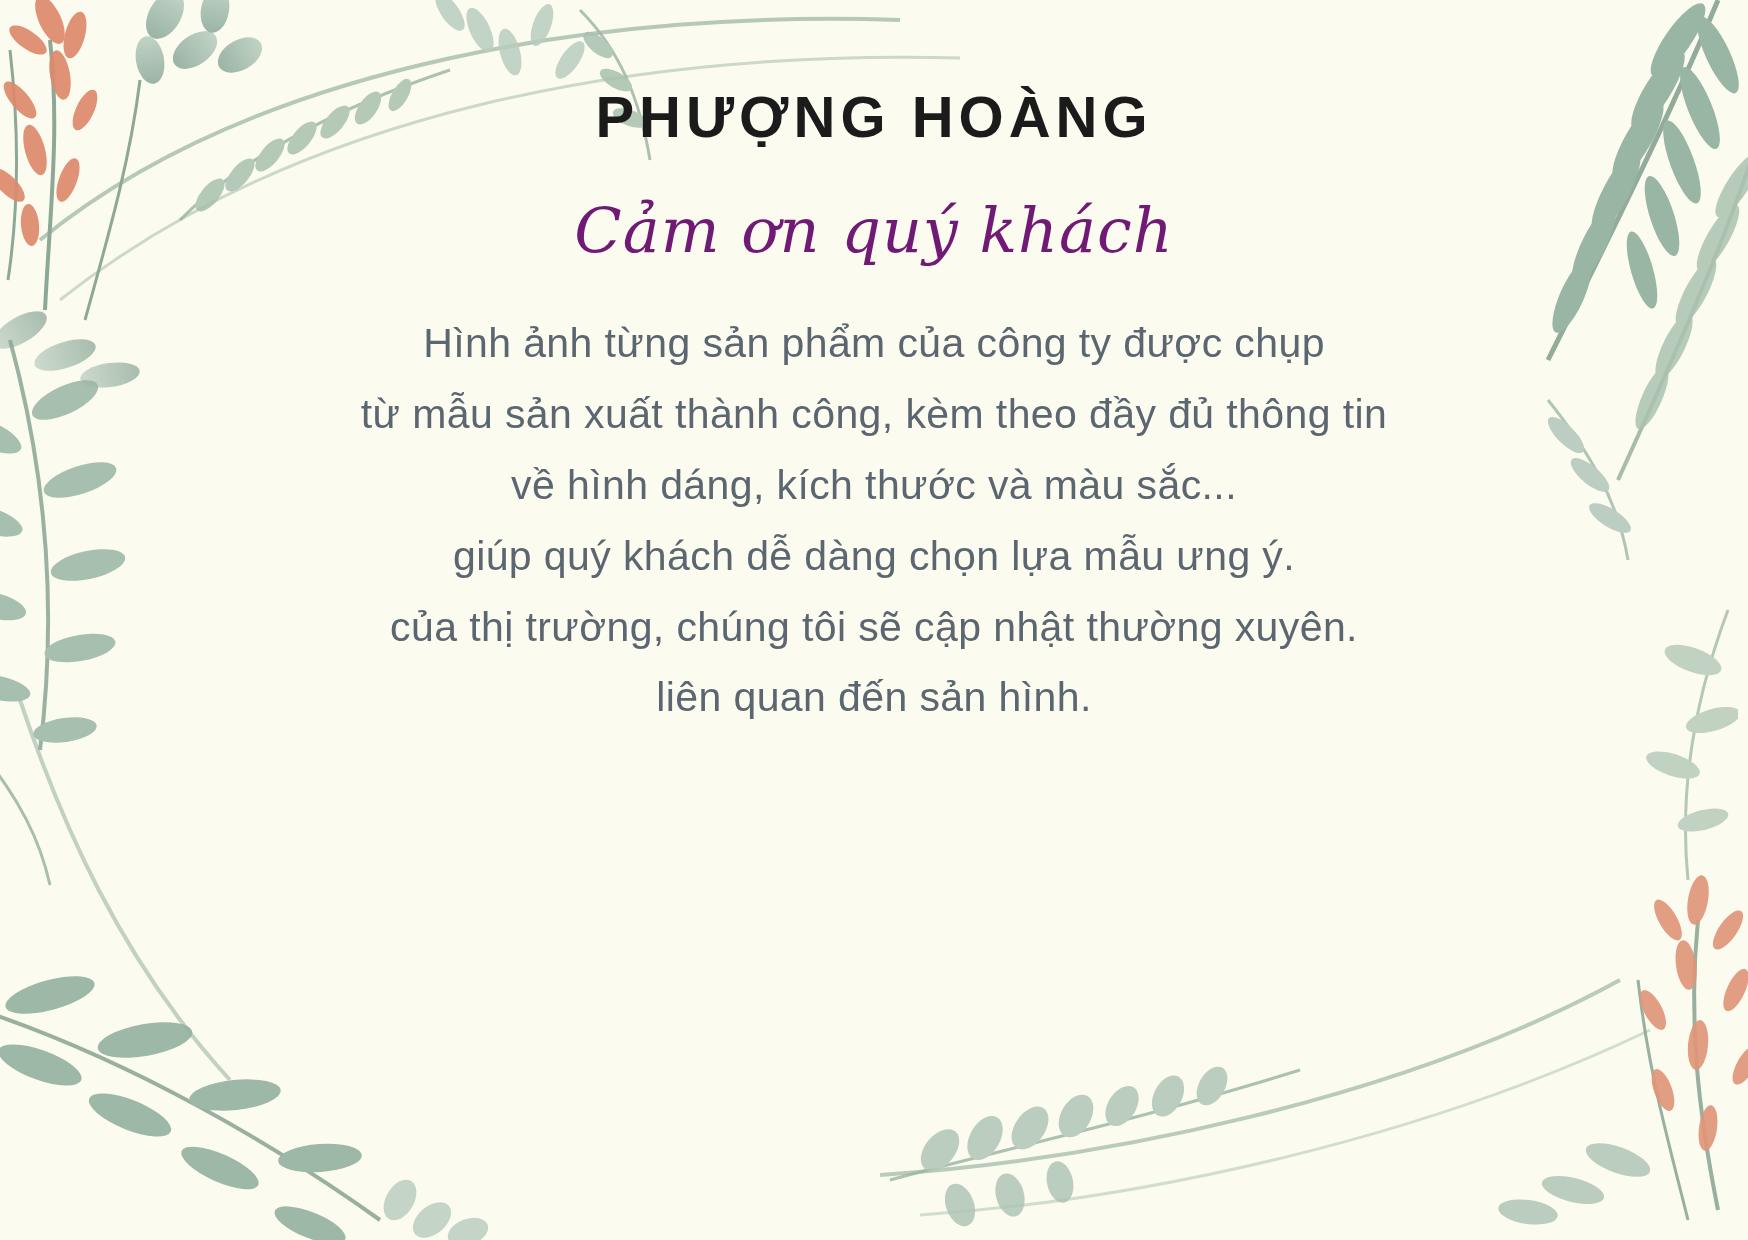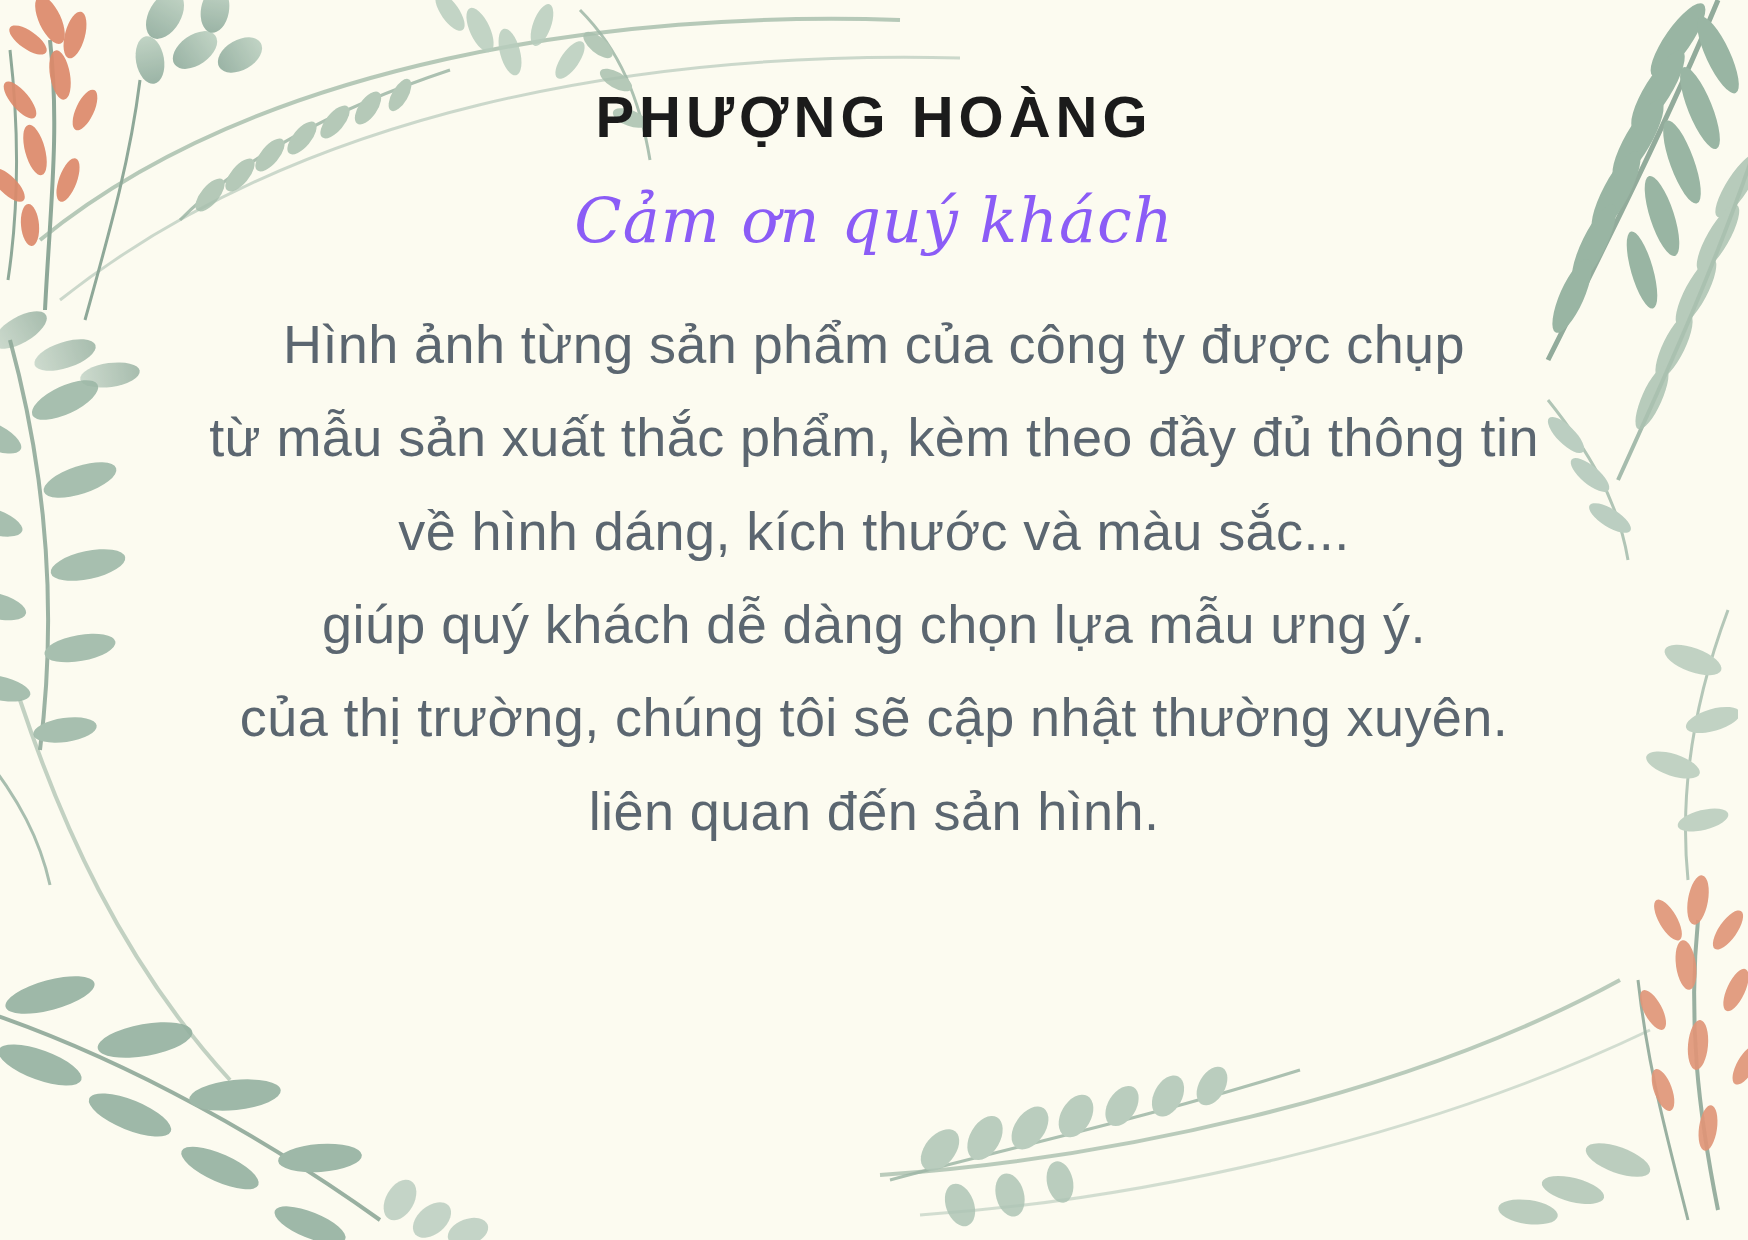--- a/index.html
+++ b/index.html
@@ -46,34 +46,34 @@
     margin-top: 88px;
     font-family: "Liberation Sans", sans-serif;
     font-weight: bold;
     font-size: 58px;
     letter-spacing: 5px;
     color: #1b1b1b;
     line-height: 1;
   }
 
   #script-block {
-    margin-top: 34px;
+    margin-top: 44px;
     font-family: "DejaVu Serif", serif;
     font-style: italic;
     font-size: 62px;
     line-height: 1.32;
-    color: #8b5cf6;
+    color: #701a75;
     letter-spacing: 1px;
   }
   #script-block .sline { display: block; }
 
   #body-block {
     margin-top: 36px;
     font-family: "Liberation Sans", sans-serif;
-    font-size: 54px;
+    font-size: 41px;
     line-height: 1.73;
     color: #5b6670;
     letter-spacing: 0.4px;
   }
   #body-block .bline { display: block; }
 </style>
 </head>
 <body>
 
 <div id="card">
@@ -315,21 +315,21 @@
   <div class="content">
 
     <div id="brand-title">PHƯỢNG HOÀNG</div>
 
     <div id="script-block">
       <span class="sline">Cảm ơn quý khách</span>
     </div>
 
     <div id="body-block">
       <span class="bline">Hình ảnh từng sản phẩm của công ty được chụp</span>
-      <span class="bline">từ mẫu sản xuất thắc phẩm, kèm theo đầy đủ thông tin</span>
+      <span class="bline">từ mẫu sản xuất thành công, kèm theo đầy đủ thông tin</span>
       <span class="bline">về hình dáng, kích thước và màu sắc...</span>
       <span class="bline">giúp quý khách dễ dàng chọn lựa mẫu ưng ý.</span>
       <span class="bline">của thị trường, chúng tôi sẽ cập nhật thường xuyên.</span>
       <span class="bline">liên quan đến sản hình.</span>
     </div>
 
   </div>
 </div>
 
 </body></html>

